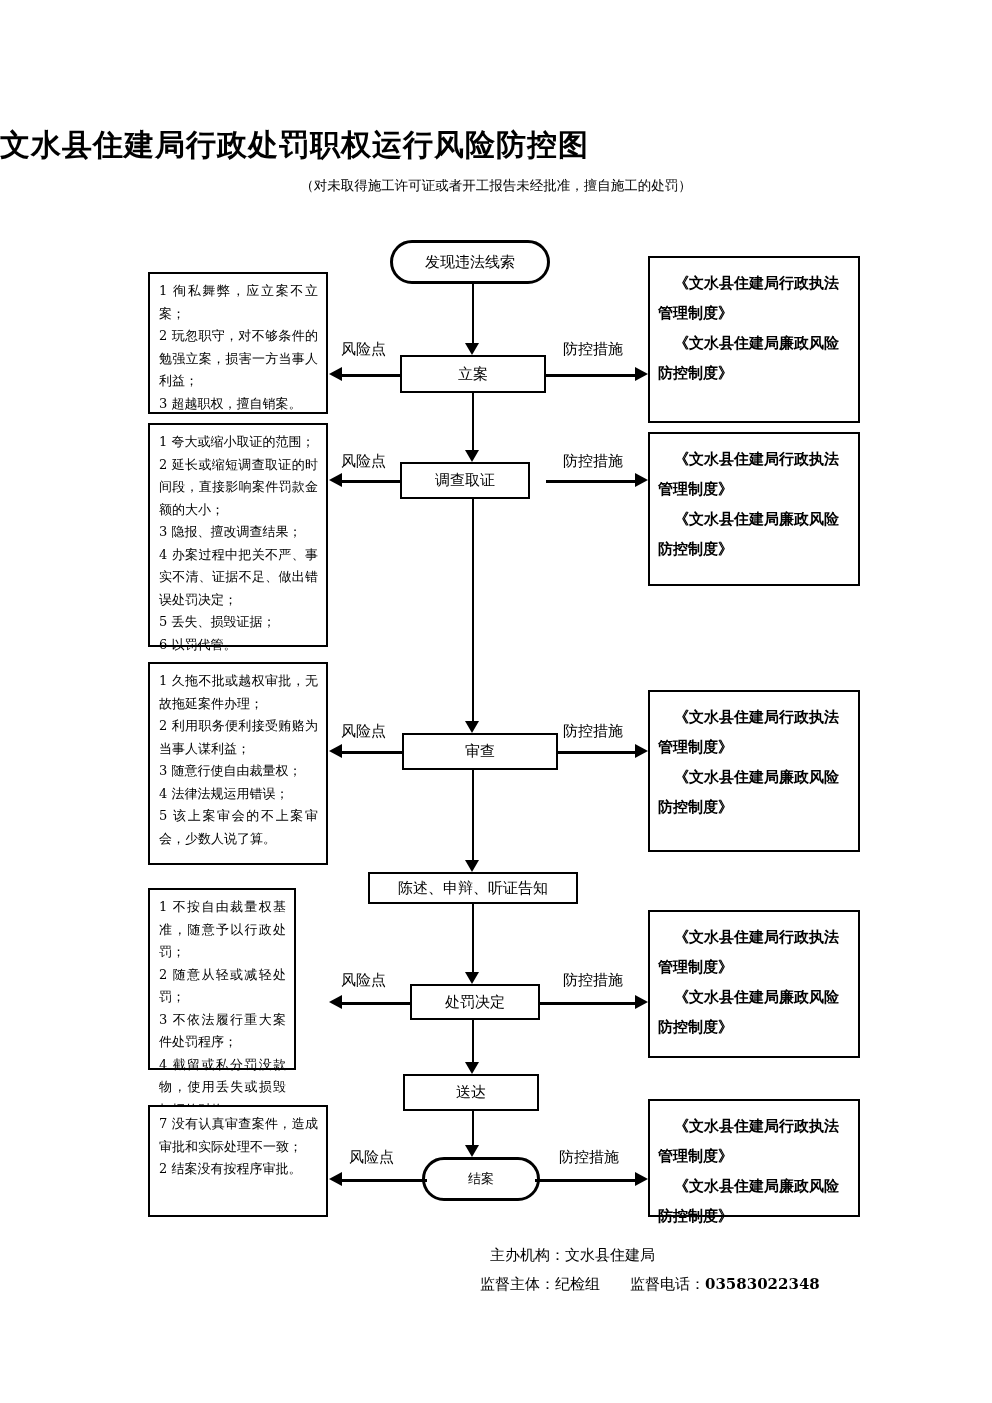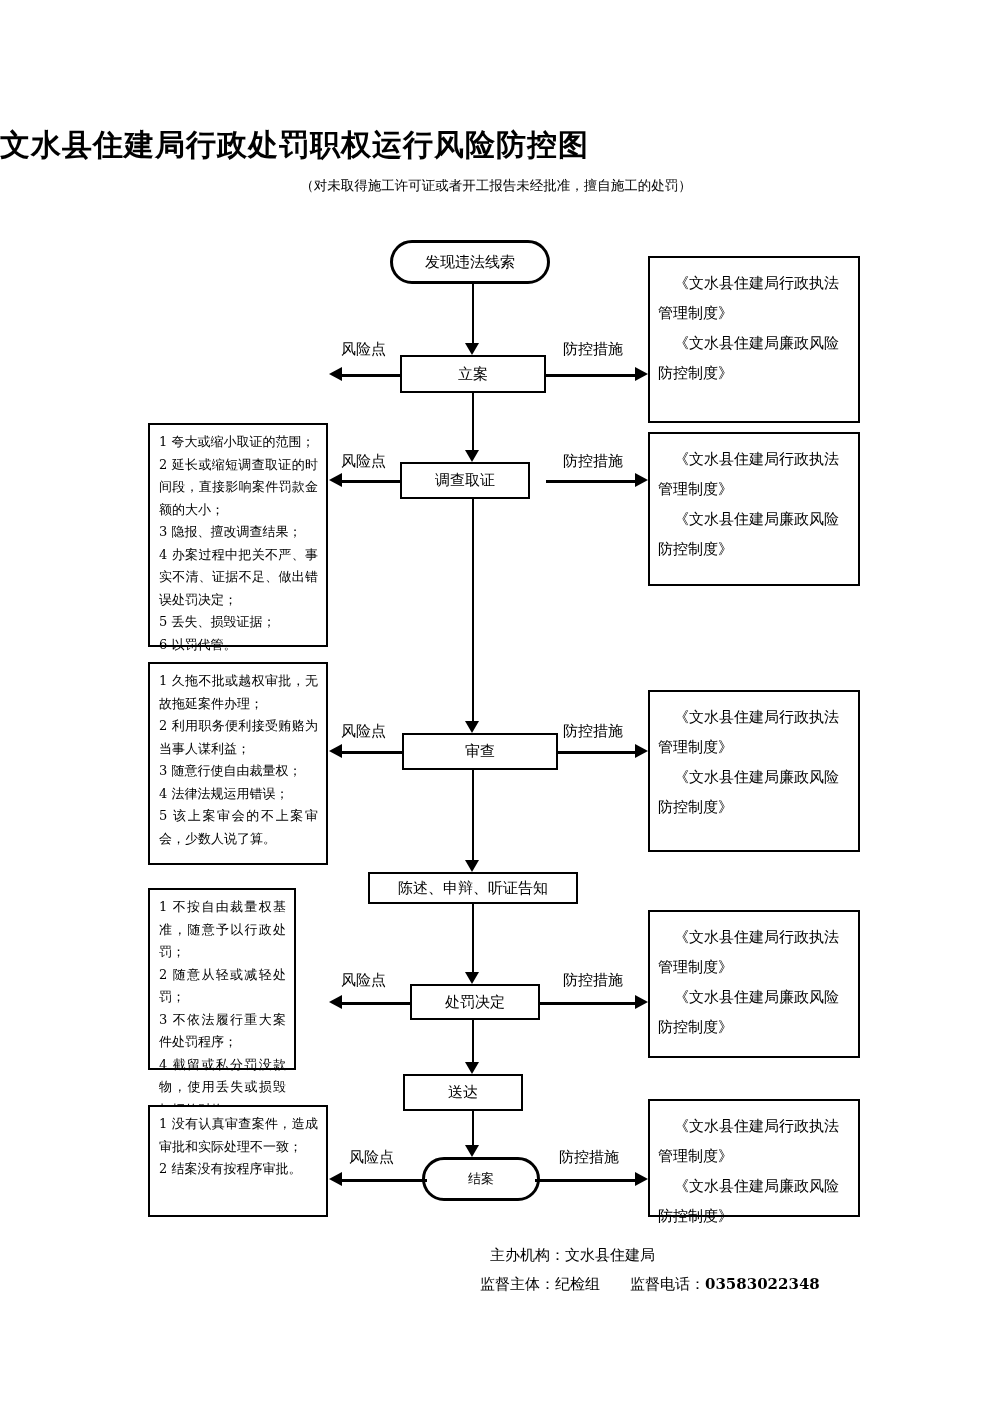--- a/index.html
+++ b/index.html
@@ -62,20 +62,21 @@
 
   .rightbox {
     position: absolute;
     box-sizing: border-box;
     border: 2.5px solid #000;
     background: #fff;
     font-family: "DejaVu Serif", "Liberation Serif", serif;
     font-size: 15px;
     line-height: 30px;
     padding: 10px 6px 4px 8px;
+    font-weight: bold;
   }
   .rightbox p { margin: 0; }
   .rightbox p.indent { text-indent: 16px; }
 
   .node {
     position: absolute;
     box-sizing: border-box;
     border: 2.5px solid #000;
     background: #fff;
     display: flex;
@@ -144,20 +145,25 @@
   .footer-line b { font-weight: bold; }
 </style>
 </head>
 <body>
 
 <div id="page">
 
   <div id="title">文水县住建局行政处罚职权运行风险防控图</div>
   <div id="subtitle">（对未取得施工许可证或者开工报告未经批准，擅自施工的处罚）</div>
 
+  <div class="sidebox" style="left:148px; top:272px; width:180px; height:142px;">
+    <p>1 徇私舞弊，应立案不立案；</p>
+    <p>2 玩忽职守，对不够条件的勉强立案，损害一方当事人利益；</p>
+    <p>3 超越职权，擅自销案。</p>
+  </div>
 
   <div class="sidebox" style="left:148px; top:423px; width:180px; height:224px;">
     <p>1 夸大或缩小取证的范围；</p>
     <p>2 延长或缩短调查取证的时间段，直接影响案件罚款金额的大小；</p>
     <p>3 隐报、擅改调查结果；</p>
     <p>4 办案过程中把关不严、事实不清、证据不足、做出错误处罚决定；</p>
     <p>5 丢失、损毁证据；</p>
     <p>6 以罚代管。</p>
   </div>
 
@@ -170,21 +176,21 @@
   </div>
 
   <div class="sidebox" style="left:148px; top:888px; width:148px; height:182px;">
     <p>1 不按自由裁量权基准，随意予以行政处罚；</p>
     <p>2 随意从轻或减轻处罚；</p>
     <p>3 不依法履行重大案件处罚程序；</p>
     <p>4 截留或私分罚没款物，使用丢失或损毁扣押的财物。</p>
   </div>
 
   <div class="sidebox" style="left:148px; top:1105px; width:180px; height:112px;">
-    <p>1 没有认真审查案件，造成审批和实际处理不一致；</p>
+    <p>7 没有认真审查案件，造成审批和实际处理不一致；</p>
     <p>2 结案没有按程序审批。</p>
   </div>
 
   <div class="rightbox" style="left:648px; top:256px; width:212px; height:167px;">
     <p class="indent">《文水县住建局行政执法管理制度》</p>
     <p class="indent">《文水县住建局廉政风险防控制度》</p>
   </div>
 
   <div class="rightbox" style="left:648px; top:432px; width:212px; height:154px;">
     <p class="indent">《文水县住建局行政执法管理制度》</p>
@@ -211,21 +217,21 @@
   <div class="node" style="left:400px; top:355px; width:146px; height:38px;">立案</div>
 
   <div class="node" style="left:400px; top:462px; width:130px; height:37px;">调查取证</div>
 
   <div class="node" style="left:402px; top:733px; width:156px; height:37px;">审查</div>
 
   <div class="node" style="left:368px; top:872px; width:210px; height:32px;">陈述、申辩、听证告知</div>
 
   <div class="node" style="left:410px; top:984px; width:130px; height:36px;">处罚决定</div>
 
-  <div class="node" style="left:403px; top:1074px; width:120px; height:37px;">送达</div>
+  <div class="node" style="left:403px; top:1074px; width:136px; height:37px;">送达</div>
 
   <div class="node stadium small" style="left:422px; top:1157px; width:118px; height:44px;">结案</div>
 
   <div class="vline" style="left:472px; top:284px; height:59px;"></div>
   <div class="arrow-down" style="left:465px; top:343px;"></div>
 
   <div class="vline" style="left:472px; top:393px; height:57px;"></div>
   <div class="arrow-down" style="left:465px; top:450px;"></div>
 
   <div class="vline" style="left:472px; top:499px; height:222px;"></div>

